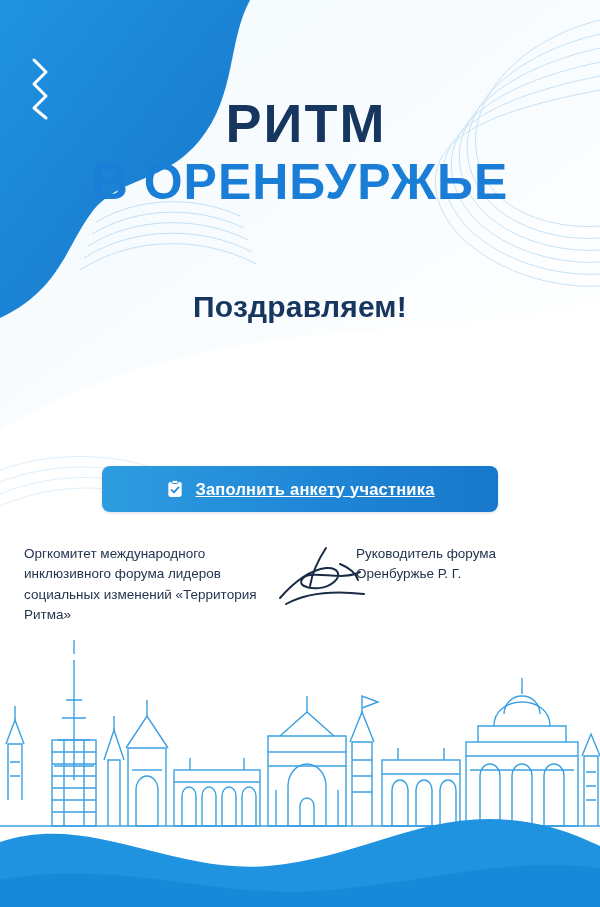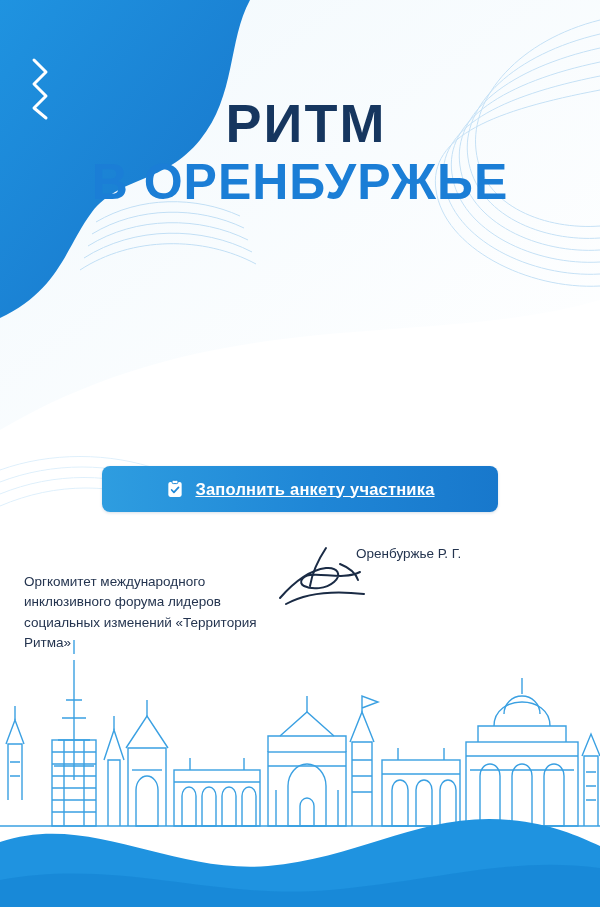--- a/index.html
+++ b/index.html
@@ -135,21 +135,20 @@
     height: 100px;
   }
   .org-text {
     position: absolute;
     left: 24px;
     top: 4px;
     width: 250px;
     font-size: 13.5px;
     line-height: 1.5;
     color: #24344f;
-    margin-top: 28px;
   }
   .leader-text {
     position: absolute;
     right: 24px;
     top: 4px;
     width: 220px;
     text-align: left;
     font-size: 13.5px;
     line-height: 1.5;
     color: #24344f;
@@ -290,20 +289,21 @@
     </g>
   </svg>
 
   <div class="content">
 
     <div class="title-block">
       <h1 class="title-line-1">РИТМ</h1>
       <h2 class="title-line-2">В ОРЕНБУРЖЬЕ</h2>
     </div>
 
+    <div class="congrats">Поздравляем!</div>
 
 
     <div class="cta-wrap">
       <button class="cta-button">
         <span class="cta-icon-wrap">
           <svg class="cta-icon" viewBox="0 0 24 24" fill="none" xmlns="http://www.w3.org/2000/svg" aria-hidden="true">
             <rect x="4" y="3.5" width="16" height="18" rx="2.5" fill="#ffffff"></rect>
             <rect x="8.5" y="1.5" width="7" height="4" rx="1.4" fill="#ffffff" stroke="#2089d8" stroke-width="1.2"></rect>
             <path d="M8 13.2l2.7 2.8L16.2 10" stroke="#2089d8" stroke-width="2.1" stroke-linecap="round" stroke-linejoin="round"></path>
           </svg>
@@ -318,18 +318,19 @@
       <span class="signature-mark">
         <svg viewBox="0 0 110 72" fill="none" xmlns="http://www.w3.org/2000/svg" aria-hidden="true">
           <path d="M58 6 C50 18 44 32 42 44" stroke="#1a2b45" stroke-width="2" stroke-linecap="round"></path>
           <path d="M12 56 C26 40 42 28 58 26 C70 25 74 33 66 40 C58 47 44 48 36 44 C30 41 34 34 42 33 C56 31 76 38 92 30" stroke="#1a2b45" stroke-width="2" stroke-linecap="round" fill="none"></path>
           <path d="M18 62 C36 52 62 48 96 52" stroke="#1a2b45" stroke-width="2" stroke-linecap="round"></path>
           <path d="M72 22 C82 26 88 32 90 38" stroke="#1a2b45" stroke-width="2" stroke-linecap="round"></path>
         </svg>
       </span>
 
       <div class="leader-text">
+        <div>Руководитель форума</div>
         <div>Оренбуржье Р. Г.</div>
       </div>
     </div>
 
   </div>
 </div>
 
 </body></html>

